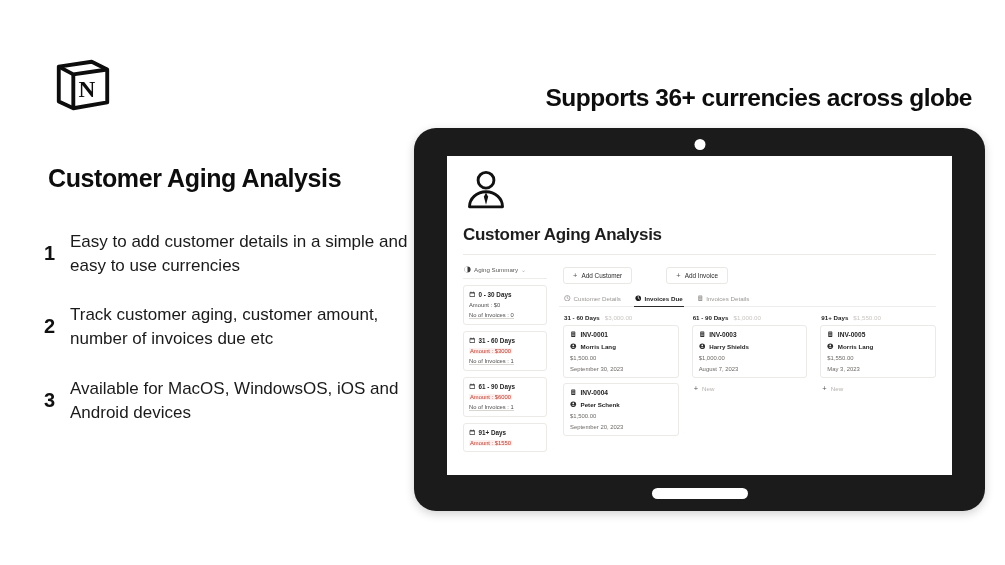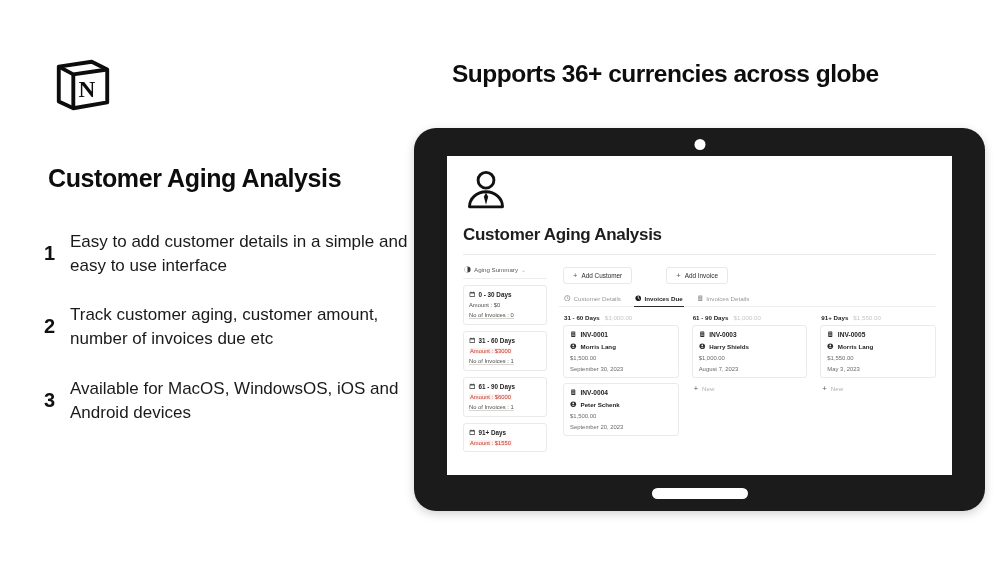--- a/index.html
+++ b/index.html
@@ -27,23 +27,24 @@
   .bullets { position:absolute; left:44px; top:230px; width:365px; }
   .bullet { display:flex; align-items:flex-start; margin-bottom:25px; }
   .bullet-num {
     width:26px; flex:0 0 26px; text-align:left;
     font-size:20px; font-weight:700; color:#111; padding-top:12px;
   }
   .bullet-text { font-size:17px; line-height:1.42; color:#1a1a1a; }
 
   
   .headline {
-    position:absolute; left:452px; top:60px; width:520px;
+    position:absolute; left:452px; top:84px; width:520px;
     font-size:24.5px; font-weight:700; color:#0d0d0d; letter-spacing:-0.5px;
     white-space:nowrap;
+    text-align:right;
   }
 
   
   .tablet {
     position:absolute; left:414px; top:128px;
     width:571px; height:383px;
     background:#1b1b1b; border-radius:22px;
     box-shadow:0 3px 10px rgba(0,0,0,0.18);
   }
   .tablet-cam {
@@ -159,21 +160,21 @@
         <text x="36" y="44" font-family="Liberation Serif, serif" font-size="24" font-weight="700" fill="#0d0d0d" text-anchor="middle">N</text>
       </svg>
     </span>
   </div>
 
   <div class="left-title">Customer Aging Analysis</div>
 
   <div class="bullets">
     <div class="bullet">
       <div class="bullet-num">1</div>
-      <div class="bullet-text">Easy to add customer details in a simple and easy to use interface</div>
+      <div class="bullet-text">Easy to add customer details in a simple and easy to use currencies</div>
     </div>
     <div class="bullet">
       <div class="bullet-num">2</div>
       <div class="bullet-text">Track customer aging, customer amount, number of invoices due etc</div>
     </div>
     <div class="bullet">
       <div class="bullet-num">3</div>
       <div class="bullet-text">Available for MacOS, WindowsOS, iOS and Android devices</div>
     </div>
   </div>

